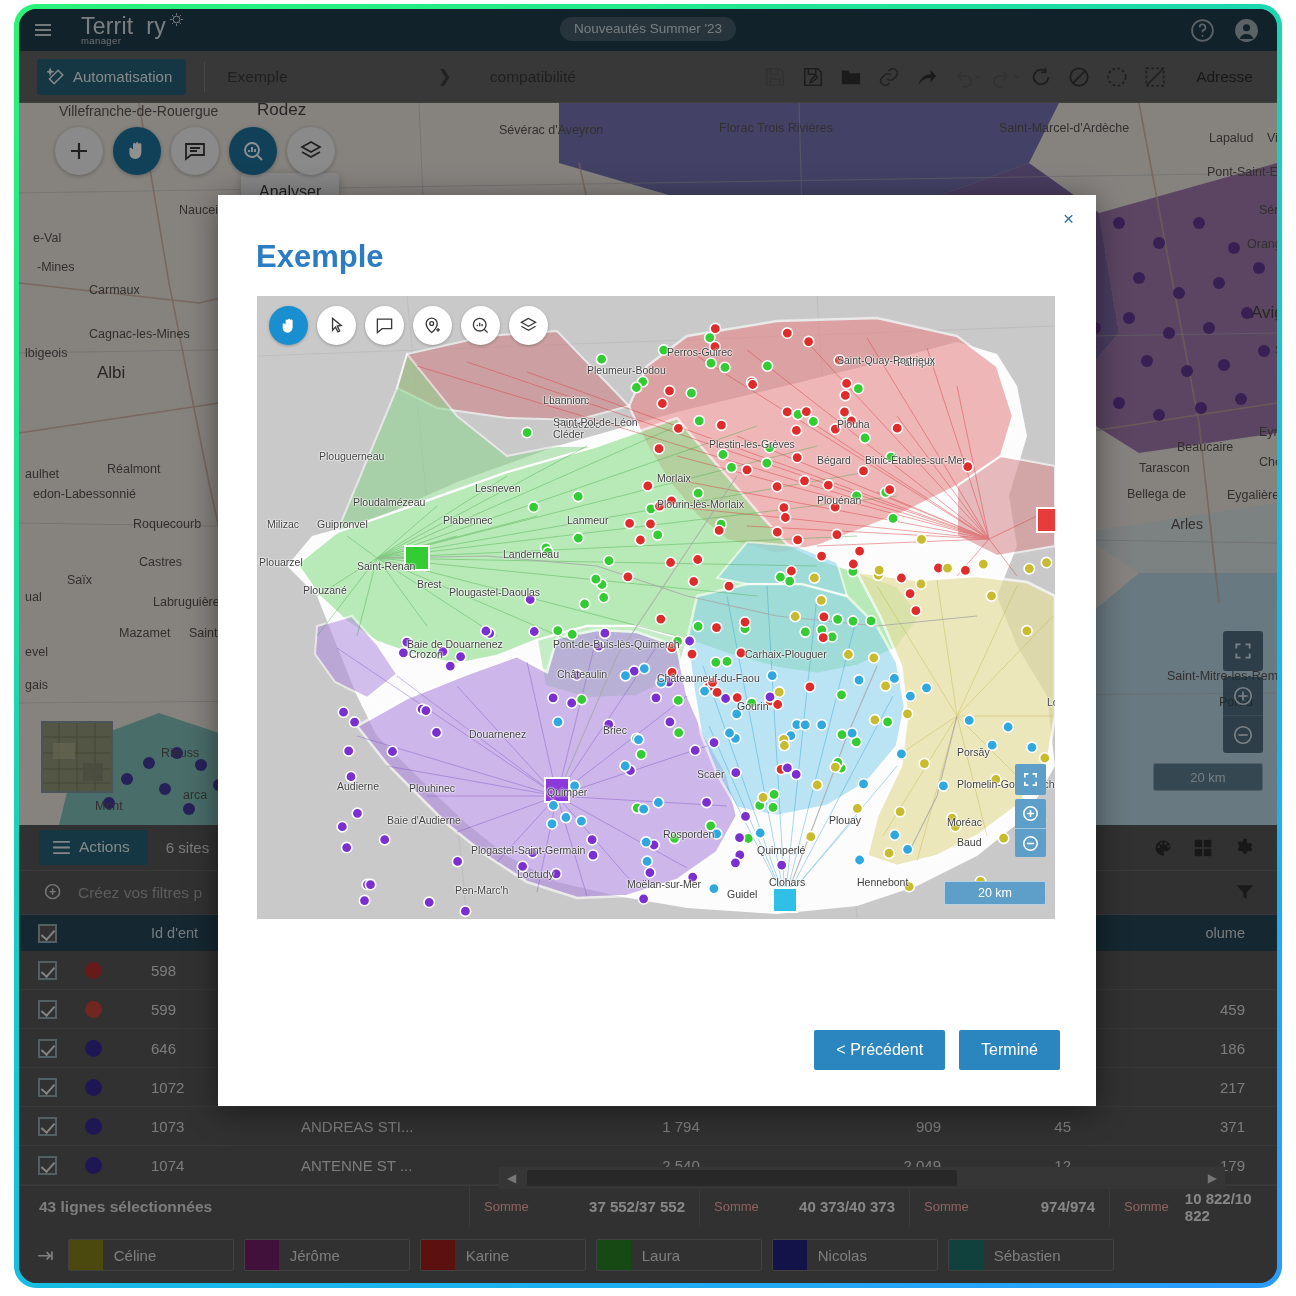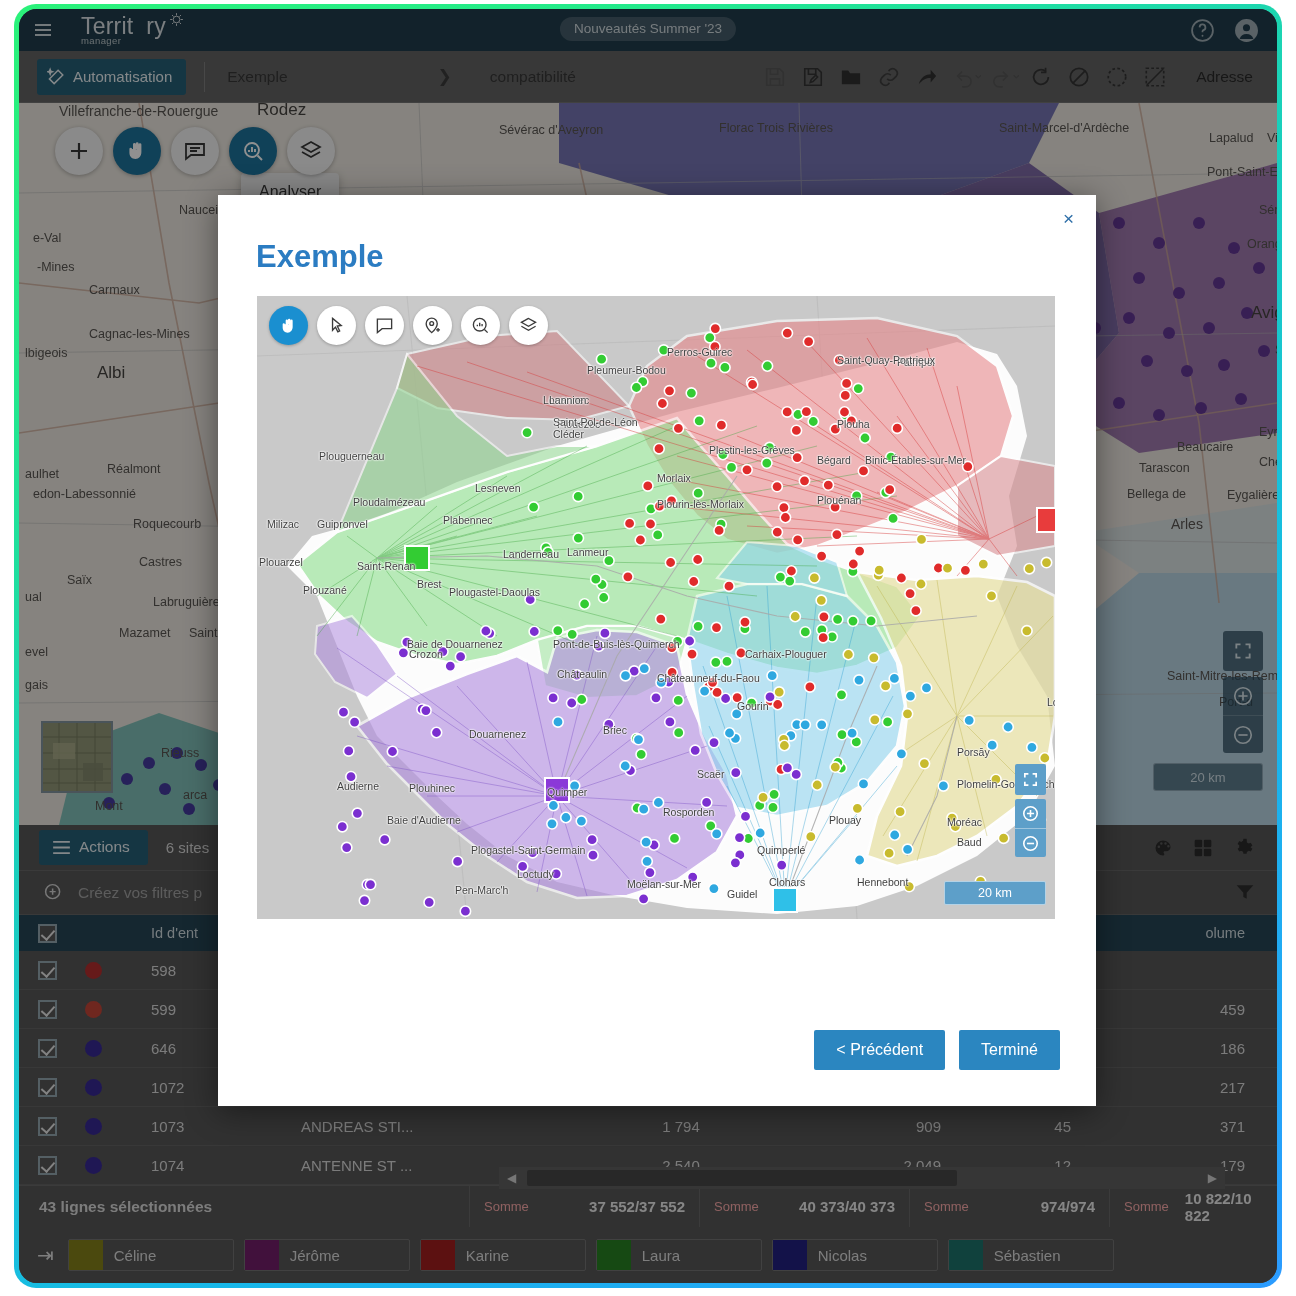--- a/index.html
+++ b/index.html
@@ -1256,54 +1256,54 @@
             <div class="mm-lab" style="left: 410px; top: 50px;">Perros-Guirec</div>
             <div class="mm-lab" style="left: 640px; top: 60px;">Paimpol</div>
             <div class="mm-lab" style="left: 330px; top: 68px;">Pleumeur-Bodou</div>
             <div class="mm-lab" style="left: 580px; top: 58px;">Saint-Quay-Portrieux</div>
             <div class="mm-lab" style="left: 286px; top: 98px;">Louannec</div>
             <div class="mm-lab" style="left: 300px; top: 122px;">Plouézec</div>
             <div class="mm-lab" style="left: 292px; top: 98px;">Lannion</div>
             <div class="mm-lab" style="left: 296px; top: 120px;">Saint-Pol-de-Léon</div>
             <div class="mm-lab" style="left: 296px; top: 132px;">Cléder</div>
             <div class="mm-lab" style="left: 580px; top: 122px;">Plouha</div>
-            <div class="mm-lab" style="left: 452px; top: 148px;">Plestin-les-Grèves</div>
+            <div class="mm-lab" style="left: 452px; top: 142px;">Plestin-les-Grèves</div>
             <div class="mm-lab" style="left: 560px; top: 158px;">Bégard</div>
             <div class="mm-lab" style="left: 608px; top: 158px;">Binic-Étables-sur-Mer</div>
             <div class="mm-lab" style="left: 62px; top: 154px;">Plouguerneau</div>
             <div class="mm-lab" style="left: 400px; top: 176px;">Morlaix</div>
             <div class="mm-lab" style="left: 218px; top: 186px;">Lesneven</div>
             <div class="mm-lab" style="left: 96px; top: 200px;">Ploudalmézeau</div>
             <div class="mm-lab" style="left: 400px; top: 202px;">Plourin-lès-Morlaix</div>
             <div class="mm-lab" style="left: 560px; top: 198px;">Plouénan</div>
             <div class="mm-lab" style="left: 10px; top: 222px;">Milizac</div>
             <div class="mm-lab" style="left: 60px; top: 222px;">Guipronvel</div>
             <div class="mm-lab" style="left: 186px; top: 218px;">Plabennec</div>
-            <div class="mm-lab" style="left: 310px; top: 218px; margin-top: 32px;">Lanmeur</div>
+            <div class="mm-lab" style="left: 310px; top: 218px;">Lanmeur</div>
             <div class="mm-lab" style="left: 2px; top: 260px;">Plouarzel</div>
             <div class="mm-lab" style="left: 100px; top: 264px;">Saint-Renan</div>
             <div class="mm-lab" style="left: 246px; top: 252px;">Landerneau</div>
             <div class="mm-lab" style="left: 160px; top: 282px;">Brest</div>
             <div class="mm-lab" style="left: 46px; top: 288px;">Plouzané</div>
             <div class="mm-lab" style="left: 192px; top: 290px;">Plougastel-Daoulas</div>
             <div class="mm-lab" style="left: 488px; top: 352px;">Carhaix-Plouguer</div>
             <div class="mm-lab" style="left: 152px; top: 352px;">Crozon</div>
             <div class="mm-lab" style="left: 296px; top: 342px;">Pont-de-Buis-lès-Quimerch</div>
             <div class="mm-lab" style="left: 300px; top: 372px;">Châteaulin</div>
             <div class="mm-lab" style="left: 400px; top: 376px;">Châteauneuf-du-Faou</div>
             <div class="mm-lab" style="left: 790px; top: 400px;">Lou</div>
             <div class="mm-lab" style="left: 480px; top: 404px;">Gourin</div>
             <div class="mm-lab" style="left: 346px; top: 428px;">Briec</div>
             <div class="mm-lab" style="left: 212px; top: 432px;">Douarnenez</div>
             <div class="mm-lab" style="left: 700px; top: 450px;">Porsāy</div>
             <div class="mm-lab" style="left: 80px; top: 484px;">Audierne</div>
             <div class="mm-lab" style="left: 152px; top: 486px;">Plouhinec</div>
             <div class="mm-lab" style="left: 290px; top: 490px;">Quimper</div>
             <div class="mm-lab" style="left: 440px; top: 472px;">Scaër</div>
-            <div class="mm-lab" style="left: 400px; top: 510px; padding-left: 6px;">Rosporden</div>
+            <div class="mm-lab" style="left: 400px; top: 532px; padding-left: 6px;">Rosporden</div>
             <div class="mm-lab" style="left: 700px; top: 482px;">Plomelin-Gouesnach</div>
             <div class="mm-lab" style="left: 572px; top: 518px;">Plouay</div>
             <div class="mm-lab" style="left: 690px; top: 520px;">Moréac</div>
             <div class="mm-lab" style="left: 700px; top: 540px;">Baud</div>
             <div class="mm-lab" style="left: 130px; top: 518px;">Baie d'Audierne</div>
             <div class="mm-lab" style="left: 214px; top: 548px;">Plogastel-Saint-Germain</div>
             <div class="mm-lab" style="left: 500px; top: 548px;">Quimperlé</div>
             <div class="mm-lab" style="left: 260px; top: 572px;">Loctudy</div>
             <div class="mm-lab" style="left: 198px; top: 588px;">Pen-Marc'h</div>
             <div class="mm-lab" style="left: 370px; top: 582px;">Moëlan-sur-Mer</div>

